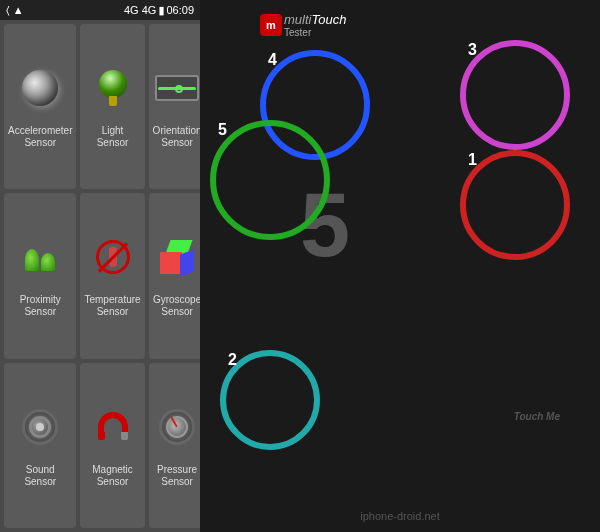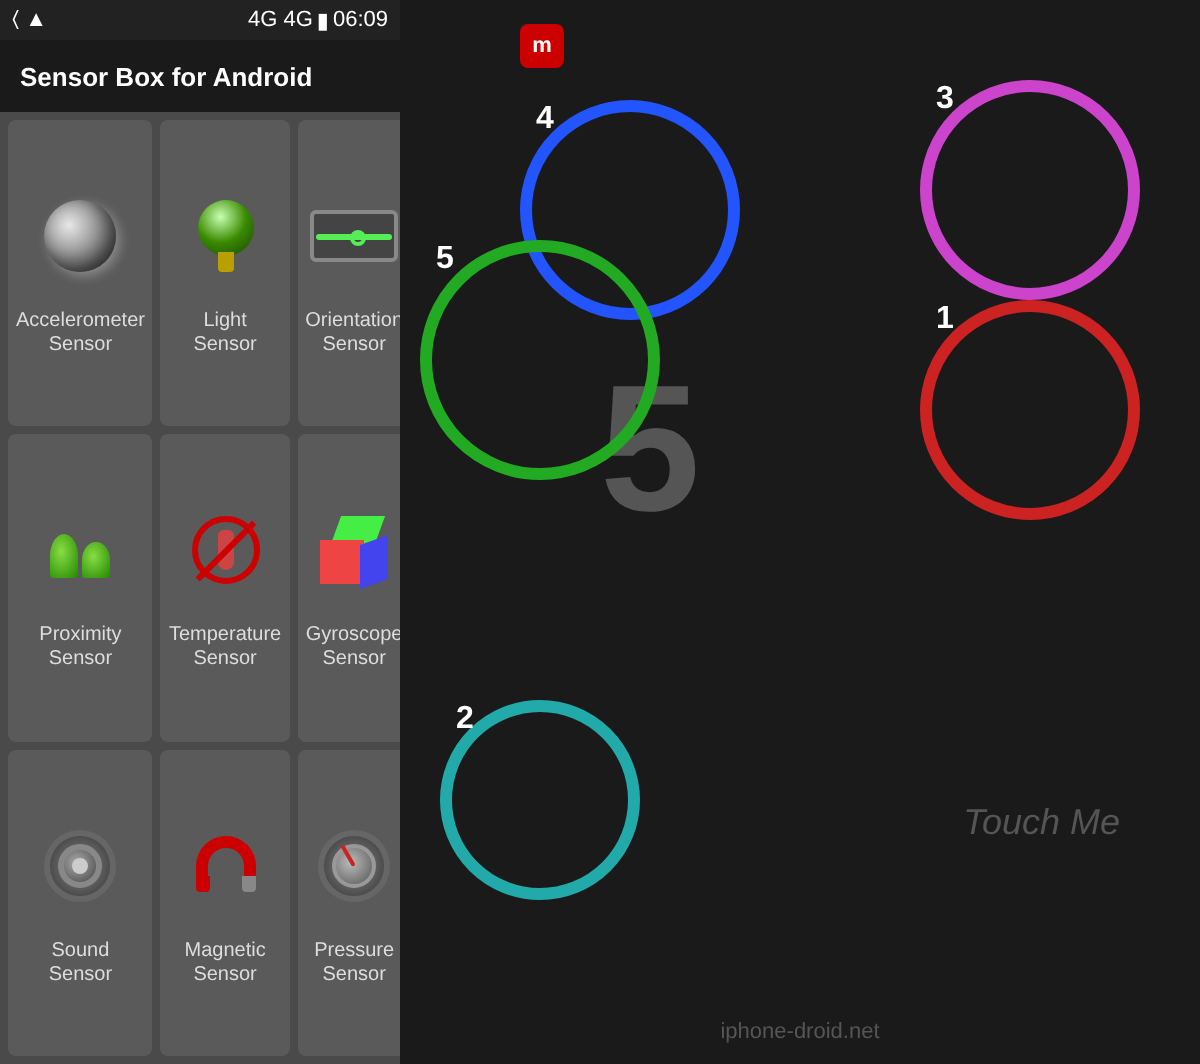--- a/index.html
+++ b/index.html
@@ -287,22 +287,23 @@
       color: #fff;
       font-size: 11px;
       font-weight: bold;
     }
 
     .touch-me-text {
       position: absolute;
       bottom: 110px;
       right: 40px;
       color: #555;
-      font-size: 18px;
+      font-size: 10px;
       font-style: italic;
+      font-weight: bold;
     }
 
     .watermark {
       position: absolute;
       bottom: 10px;
       left: 50%;
       transform: translateX(-50%);
       color: #555;
       font-size: 11px;
       white-space: nowrap;
@@ -454,23 +455,20 @@
       <span>〈</span>
       <span>▲</span>
     </div>
     <div class="status-bar-right">
       <span>4G 4G</span>
       <span>▮</span>
       <span>06:09</span>
     </div>
   </div>
 
-  <div class="app-title-bar">
-    <span>Sensor Box for Android</span>
-  </div>
 
   <div class="sensor-grid">
 
     <div class="sensor-item">
       <div class="sensor-icon">
         <div class="icon-accel"></div>
       </div>
       <div class="sensor-label">Accelerometer<br>Sensor</div>
     </div>
 
@@ -562,20 +560,26 @@
 
   </div>
 </div>
 
 <div class="right-panel">
 
   <div class="multitouch-logo">
     <div class="logo-badge">
       <span>m</span>
     </div>
+    <div style="display:flex;flex-direction:column;">
+      <span style="color:#ccc;font-size:13px;font-style:italic;">
+        <span style="color:#aaa;">multi</span><span style="color:#fff;">Touch</span>
+      </span>
+      <span style="color:#aaa;font-size:10px;">Tester</span>
+    </div>
   </div>
 
   <div class="big-number">5</div>
 
   <div class="touch-circle circle-4" style="border-color:#2255ff;">
     <span class="circle-number">4</span>
   </div>
 
   <div class="touch-circle circle-3" style="border-color:#cc44cc;">
     <span class="circle-number">3</span>

